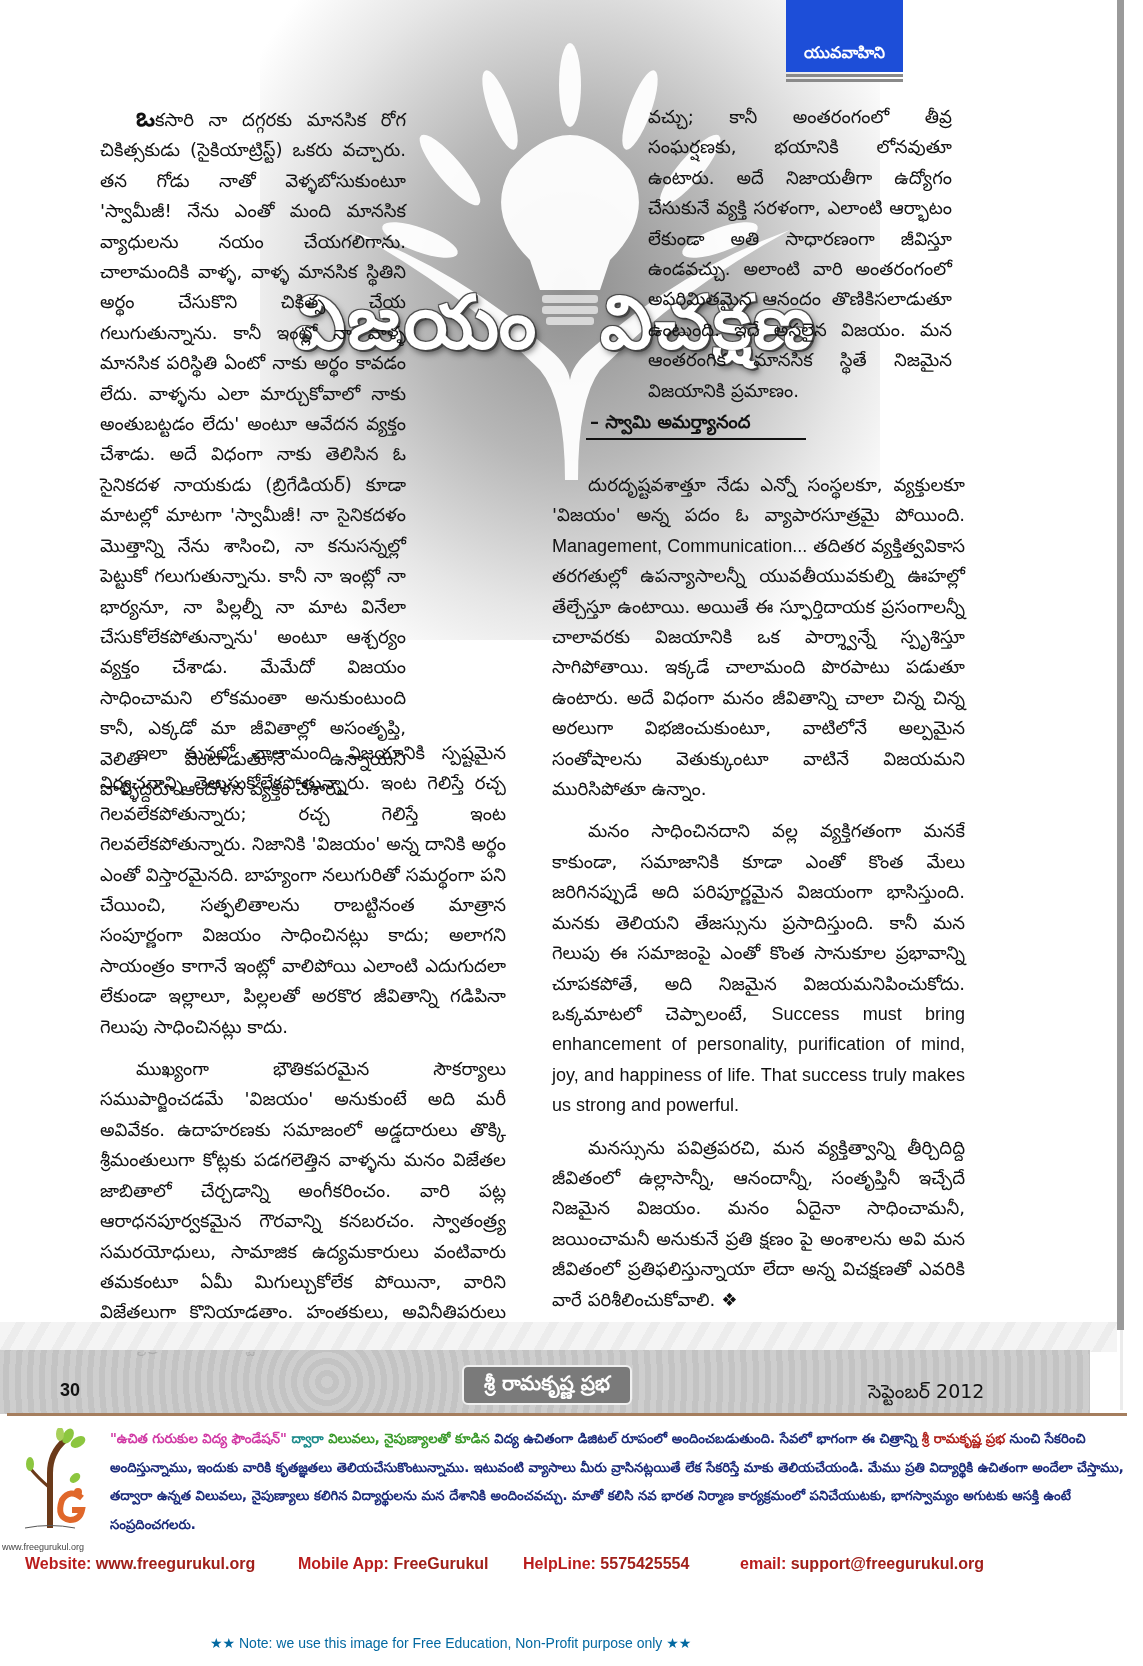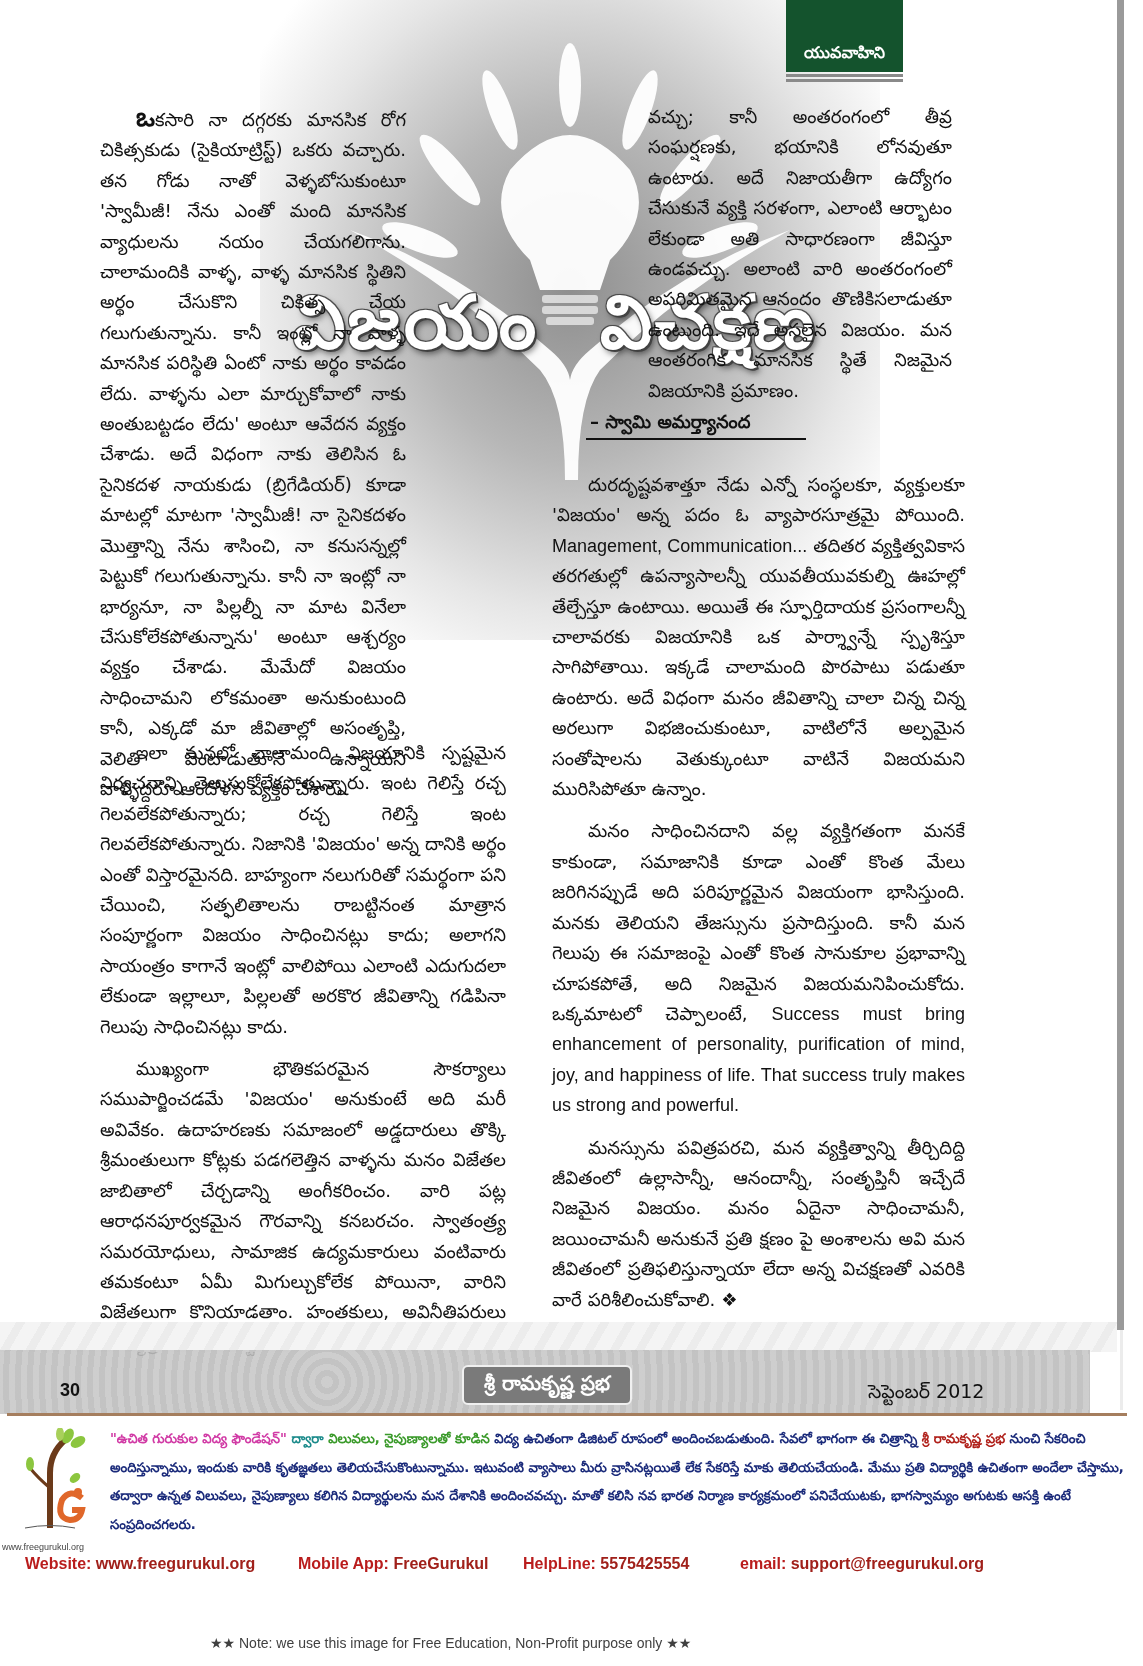--- a/index.html
+++ b/index.html
@@ -12,21 +12,21 @@
   .wash {
     position: absolute; left: 260px; top: 0; width: 620px; height: 640px;
     background: radial-gradient(ellipse at 50% 45%, #8e8e8e 0%, #b7b7b7 35%, #e6e6e6 65%, rgba(255,255,255,0) 85%);
   }
   .right-rule { position: absolute; left: 1117px; top: 0; width: 7px; height: 1330px; background: #9a9a9a; }
   .right-rule-thin { position: absolute; left: 1120px; top: 1330px; width: 3px; height: 80px; background: #ececec; }
 
   
   .section-tag {
     position: absolute; left: 786px; top: 0; width: 117px; height: 72px;
-    background: #14532d; color: #fff; display: flex; align-items: flex-end; justify-content: center;
+    background: #1d4ed8; color: #fff; display: flex; align-items: flex-end; justify-content: center;
     padding-bottom: 6px; font-size: 16px; font-weight: bold;
   }
   .section-tag-lines { position: absolute; left: 786px; top: 74px; width: 117px; height: 8px;
     border-top: 3px solid #8a8a8a; border-bottom: 3px solid #8a8a8a; }
 
   
   .bulb-art { position: absolute; left: 310px; top: 40px; width: 520px; height: 440px; }
 
   
   .title-left, .title-right {
@@ -67,21 +67,21 @@
   .fg-logo { position: absolute; left: 20px; top: 1428px; width: 70px; height: 105px; }
   .fg-logo-url { position: absolute; left: 2px; top: 1542px; font-family: "Liberation Sans", sans-serif; font-size: 9px; color: #444; }
   .fg-para { position: absolute; left: 110px; top: 1425px; width: 1015px; font-size: 13.2px; line-height: 28.5px; color: #1a2a7a; font-weight: bold; }
   .fg-para .pink { color: #d13aa5; }
   .fg-para .teal { color: #1a8a8a; margin-top: 44px; }
   .fg-para .green { color: #3a9a2a; }
   .fg-para .red { color: #b0201a; }
   .contact-row { position: absolute; top: 1555px; font-family: "Liberation Sans", sans-serif; font-size: 16px; font-weight: bold; }
   .contact-row .lbl { color: #b91c1c; }
   .contact-row .val { color: #a0201a; }
-  .note { position: absolute; left: 210px; top: 1635px; font-family: "Liberation Sans", sans-serif; font-size: 14px; color: #404040; }
+  .note { position: absolute; left: 210px; top: 1635px; font-family: "Liberation Sans", sans-serif; font-size: 14px; color: #0369a1; }
 </style>
 </head>
 <body>
 
 <div class="page">
 
   <div class="wash"></div>
   <div class="right-rule"></div>
   <div class="right-rule-thin"></div>
 

